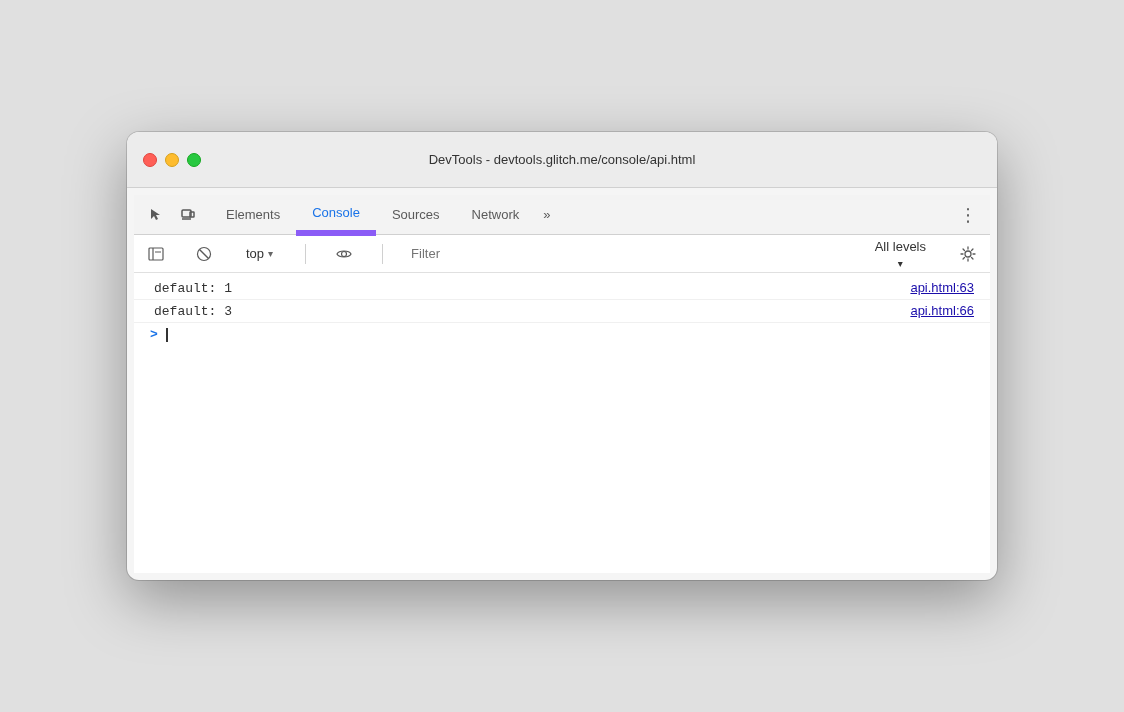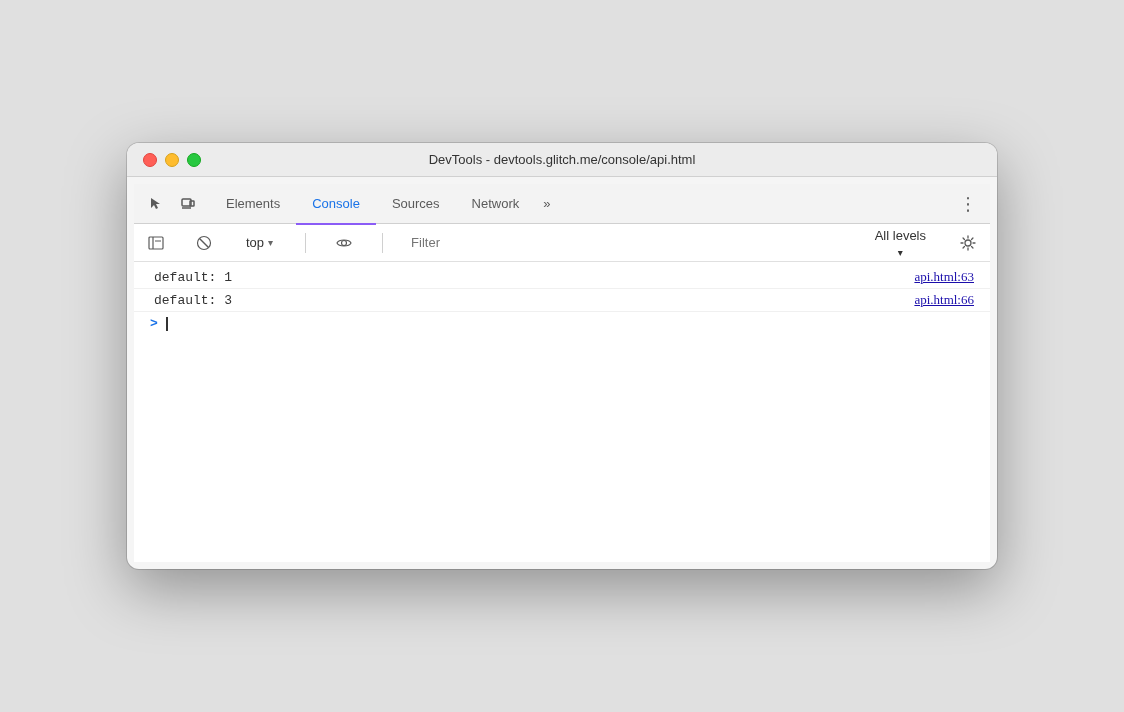--- a/index.html
+++ b/index.html
@@ -18,21 +18,21 @@
       width: 870px;
       background: #f5f5f5;
       border-radius: 12px;
       box-shadow: 0 20px 60px rgba(0,0,0,0.35), 0 0 0 1px rgba(0,0,0,0.15);
       overflow: hidden;
     }
 
     
     .titlebar {
       background: #ececec;
-      height: 34px;
+      height: 56px;
       display: flex;
       align-items: center;
       padding: 0 16px;
       border-bottom: 1px solid #d0d0d0;
       position: relative;
     }
 
     .traffic-lights {
       display: flex;
       gap: 8px;
@@ -106,21 +106,21 @@
       color: #5a5a5a;
       cursor: pointer;
       border-bottom: 2px solid transparent;
       white-space: nowrap;
       position: relative;
       top: 1px;
     }
 
     .tab.active {
       color: #1a73e8;
-      border-bottom: 2px solid #8b5cf6;
+      border-bottom: 6px solid #8b5cf6;
     }
 
     .tabbar-more {
       font-size: 13px;
       color: #5a5a5a;
       padding: 0 8px;
       cursor: pointer;
     }
 
     .tabbar-spacer { flex: 1; }
@@ -233,21 +233,21 @@
     }
 
     .log-text {
       color: #333;
       flex: 1;
     }
 
     .log-link {
       color: #1a0dab;
       text-decoration: underline;
-      font-family: Liberation Serif, serif;
+      font-family: Liberation Sans, sans-serif;
       font-size: 13px;
       cursor: pointer;
       white-space: nowrap;
       margin-left: 16px;
     }
 
     
     .console-input-line {
       display: flex;
       align-items: center;

